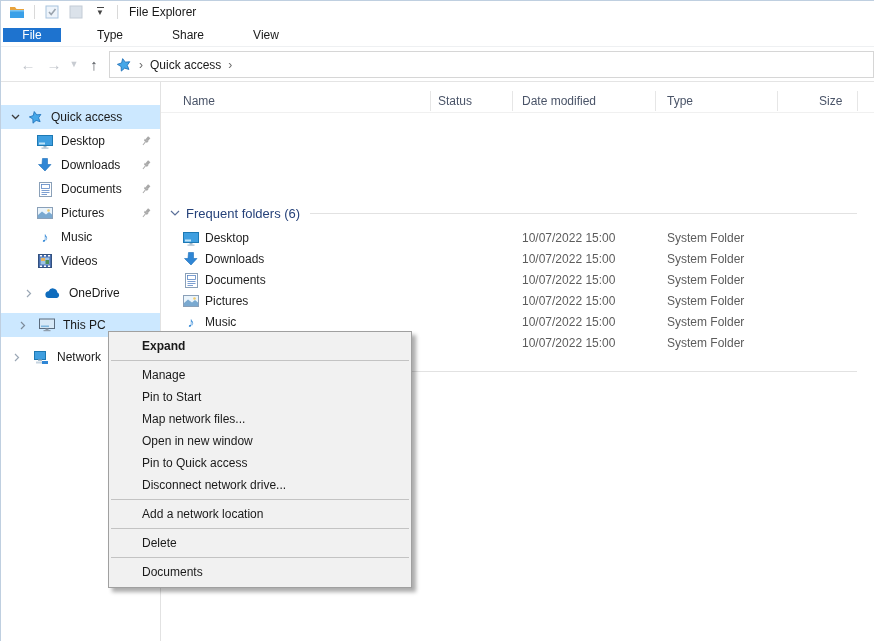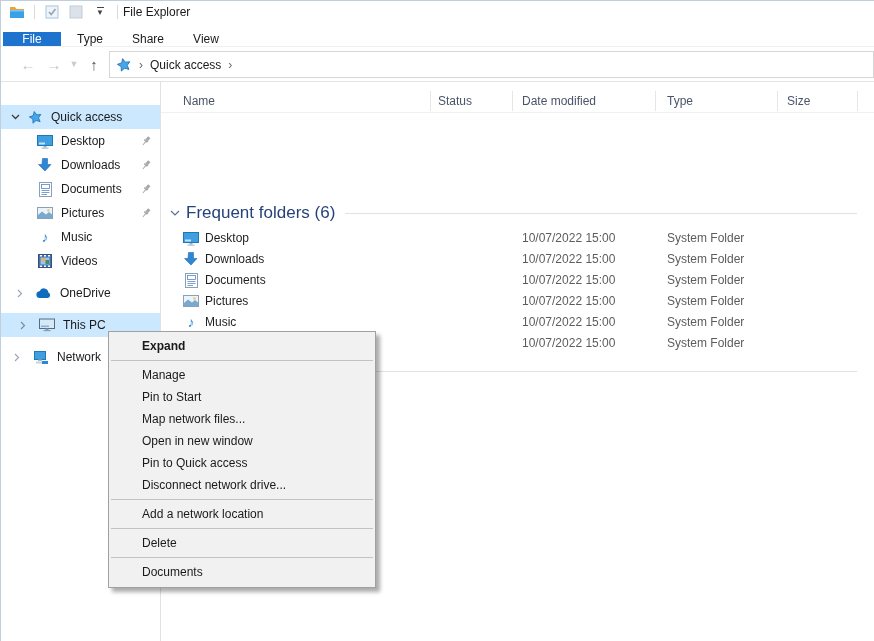--- a/index.html
+++ b/index.html
@@ -5,27 +5,27 @@
   * { margin:0; padding:0; box-sizing:border-box; }
   html,body { width:874px; height:641px; background:#fff; overflow:hidden;
     font-family:"Liberation Sans","DejaVu Sans",sans-serif; }
   .window { position:relative; width:874px; height:641px; background:#fff;
     border-left:1px solid #bfcfe0; border-top:1px solid #bfcfe0; overflow:hidden; }
 
   
   .titlebar { height:22px; display:flex; align-items:center; padding-left:4px; background:#fff; }
   .titlebar .vsep { width:1px; height:14px; background:#d9d9d9; margin:0 5px; }
   .qat-btn { width:18px; height:16px; display:flex; align-items:center; justify-content:center; margin:0 3px; }
-  .win-title { font-size:12px; color:#1a1a1a; }
+  .win-title { font-size:12px; color:#1a1a1a; margin-left:6px; }
   .qat-drop { display:flex; flex-direction:column; align-items:center; line-height:1; }
   .qat-drop .bar { width:7px; height:0; border-top:1px solid #444; margin-bottom:1px; }
   .qat-drop .caret { font-size:8px; color:#444; }
 
   
-  .tabrow { height:24px; display:flex; align-items:flex-end; padding-left:2px; border-bottom:1px solid #eef0f2; background:#fff; }
+  .tabrow { height:24px; display:flex; align-items:center; padding-left:2px; border-bottom:1px solid #eef0f2; background:#fff;gap:20px; }
   .tab { font-size:12px; display:flex; align-items:center; justify-content:center; width:58px; color:#1a1a1a; cursor:default; }
   .tab.file { background:#1e73cf; color:#fff; }
 
   
   .navbar { height:35px; display:flex; align-items:center; background:#fff; border-bottom:1px solid #e4e4e4; position:relative; }
   .nav-arrow { font-size:15px; line-height:1; }
   .nav-back { color:#c0c4ca; margin-left:14px; width:26px; text-align:center; }
   .nav-fwd  { color:#c0c4ca; width:26px; text-align:center; }
   .nav-hist { color:#c8ccd2; font-size:9px; width:14px; text-align:center; }
   .nav-up   { color:#55595f; width:26px; text-align:center; font-size:15px; }
@@ -50,32 +50,32 @@
   .note-glyph { color:#2f86d5; font-size:14px; line-height:1; }
 
   
   .main { position:relative; flex:1; background:#fff; overflow:hidden; }
   .colheaders { position:absolute; top:7px; left:0; right:0; height:24px; border-bottom:1px solid #f0f0f0; }
   .colheader { position:absolute; top:0; height:24px; display:flex; align-items:center; font-size:12px; color:#4a5468; }
   .colsep { position:absolute; top:2px; width:1px; height:20px; background:#e6e6e6; }
 
   .group-hdr { position:absolute; left:0; width:696px; height:26px; display:flex; align-items:center; }
   .group-hdr .gchev { margin:0 6px 0 9px; display:flex; }
-  .group-hdr .glabel { font-size:17px; color:#26427a; white-space:nowrap; }
+  .group-hdr .glabel { font-size:13px; color:#26427a; white-space:nowrap; }
   .group-hdr .grule { flex:1; height:1px; background:#e2e2e2; margin-left:10px; }
 
   .rows { position:absolute; top:146px; left:0; right:0; }
   .frow { position:relative; height:21px; font-size:12px; }
   .frow .ic { position:absolute; left:22px; top:2px; width:16px; height:16px; display:flex; align-items:center; justify-content:center; }
   .frow .fname { position:absolute; left:44px; top:3px; color:#1e1e1e; }
   .frow .fdate { position:absolute; left:361px; top:3px; color:#5c5c5c; }
   .frow .ftype { position:absolute; left:506px; top:3px; color:#5c5c5c; }
 
   
-  .ctxmenu { position:absolute; left:107px; top:330px; width:268px; background:#f1f1f1;
+  .ctxmenu { position:absolute; left:107px; top:330px; width:304px; background:#f1f1f1;
     border:1px solid #a0a0a0; box-shadow:4px 4px 4px rgba(0,0,0,0.33); padding:3px 0 4px 0; z-index:50; }
   .mi { height:22px; line-height:22px; padding-left:33px; font-size:12px; color:#1a1a1a; cursor:default; }
   .mi.bold { font-weight:bold; }
   .msep { height:0; border-top:1px solid #c3c3c3; margin:3px 2px; }
 </style>
 </head>
 <body>
 
 <div class="window">
 
@@ -254,21 +254,21 @@
             <rect x="2" y="11.5" width="2" height="1.5" fill="#fff"></rect>
               <rect x="6" y="11.5" width="2" height="1.5" fill="#fff"></rect>
               <rect x="10" y="11.5" width="2" height="1.5" fill="#fff"></rect>
           </svg>
         </span>
         <span class="lbl">Videos</span>
       </div>
 
       <div class="sn-gap"></div>
 
-      <div class="sn-item sn-root" style="padding-left:13px;">
+      <div class="sn-item sn-root" style="padding-left:13px;margin-left:9px;">
         <span class="chev">
           <svg width="6" height="9" viewBox="0 0 6 9">
               <path d="M1 1 l3.5 3.5 L1 8" fill="none" stroke="#9ba7b5" stroke-width="1.2"></path>
             </svg>
         </span>
         <span class="ic" style="margin-left:4px;">
           <svg width="16" height="11" viewBox="0 0 16 11">
             <path d="M4 10 a3.4 3.4 0 0 1 -0.4 -6.8 A4.6 4.6 0 0 1 12.4 4.4 a3 3 0 0 1 -0.4 5.6 z" fill="#0f6cbd"></path>
           </svg>
         </span>
@@ -314,21 +314,21 @@
       </div>
     </div>
 
     <div class="main">
 
       <div class="colheaders">
         <div class="colheader" style="left:22px;">Name</div>
         <div class="colheader" style="left:277px;">Status</div>
         <div class="colheader" style="left:361px;">Date modified</div>
         <div class="colheader" style="left:506px;">Type</div>
-        <div class="colheader" style="left:626px;">Size</div>
+        <div class="colheader" style="left:658px;">Size</div>
         <div class="colsep" style="left:269px;"></div>
         <div class="colsep" style="left:351px;"></div>
         <div class="colsep" style="left:494px;"></div>
         <div class="colsep" style="left:616px;"></div>
         <div class="colsep" style="left:696px;"></div>
       </div>
 
       <div class="group-hdr" style="top:118px;">
         <span class="gchev">
           <svg width="10" height="6" viewBox="0 0 10 6">

